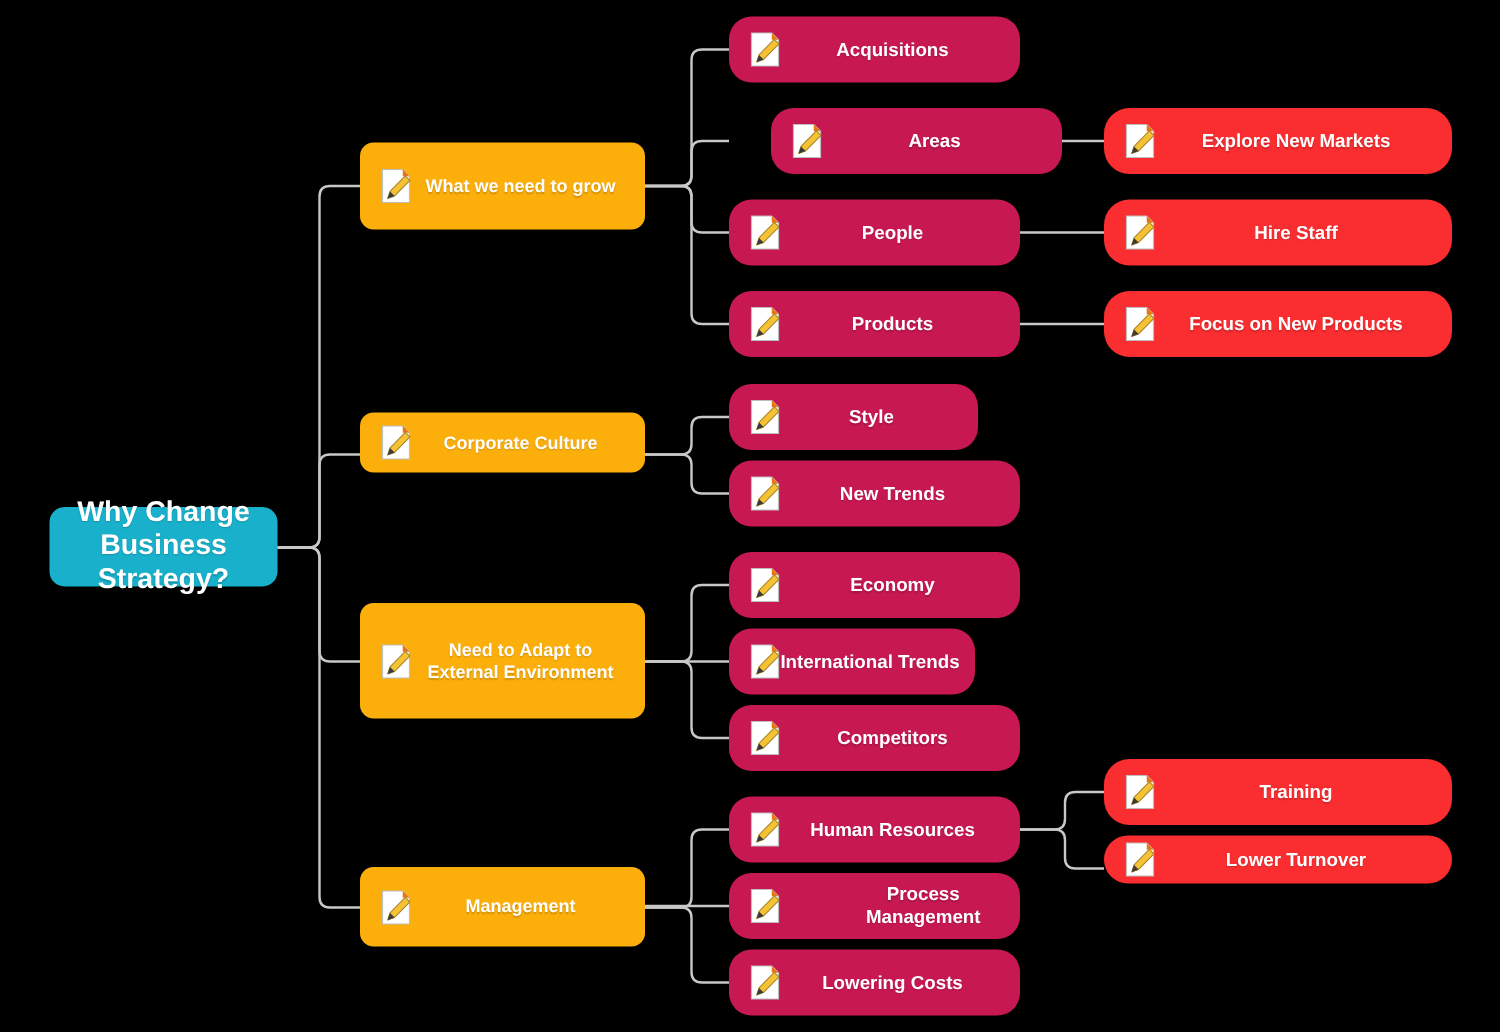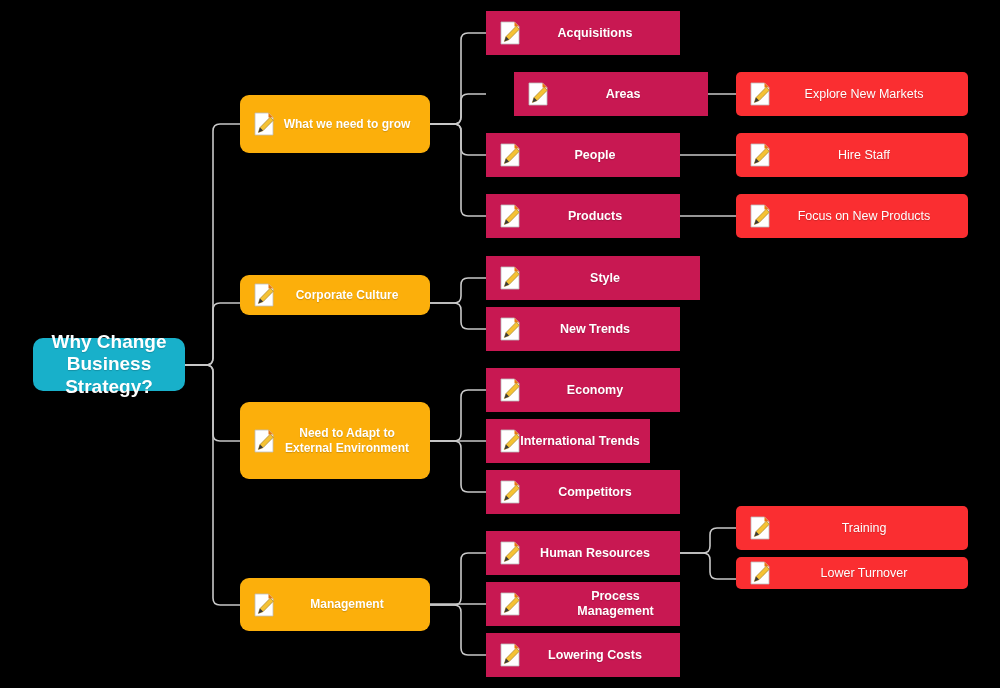--- a/index.html
+++ b/index.html
@@ -61,30 +61,30 @@
     font-weight: bold;
   }
   .root .lbl { padding-left: 10px; padding-right: 10px; }
   .lvl1 {
     border-radius: 9px;
     background: #FCAF0B;
     font-size: 12px;
     font-weight: bold;
   }
   .lvl2 {
-    border-radius: 0;
+    border-radius: 15px;
     background: #C81852;
     font-size: 12.5px;
     font-weight: bold;
   }
   .lvl3 {
-    border-radius: 5px;
+    border-radius: 17px;
     background: #FA2E31;
     font-size: 12.5px;
-    font-weight: normal;
+    font-weight: bold;
   }
 </style>
 </head>
 <body>
 
 <div id="canvas">
   <svg class="connectors" viewBox="0 0 1000 688">
       <path d="M 185 365 H 206 Q 213 365 213 358 V 131 Q 213 124 220 124 H 240" fill="none" stroke="#C8C8C8" stroke-width="1.6" stroke-linecap="butt"></path>
       <path d="M 185 365 H 206 Q 213 365 213 358 V 310 Q 213 303 220 303 H 240" fill="none" stroke="#C8C8C8" stroke-width="1.6" stroke-linecap="butt"></path>
       <path d="M 185 365 H 206 Q 213 365 213 372 V 434 Q 213 441 220 441 H 240" fill="none" stroke="#C8C8C8" stroke-width="1.6" stroke-linecap="butt"></path>
@@ -176,21 +176,21 @@
       </div>
       <div class="node lvl2" style="left: 486px; top: 194px; width: 194px; height: 44px;">
         <span class="ic"><svg viewBox="0 0 20 24" xmlns="http://www.w3.org/2000/svg">
             <path d="M1 1 H14.5 L19 5.5 V23 H1 Z" fill="#FFFFFF" stroke="#BDBDBD" stroke-width="0.8"></path>
             <path d="M14.5 1 L19 5.5 H14.5 Z" fill="#E8760E"></path>
             <path d="M16.2 5.2 L6.0 15.6 L4.4 20.4 L9.1 18.6 L19.3 8.2 Z" fill="#F5C233" stroke="#A8832A" stroke-width="0.7" stroke-linejoin="round"></path>
             <path d="M4.4 20.4 L6.0 15.6 L9.1 18.6 Z" fill="#3A3A3A"></path>
           </svg></span>
         <span class="lbl">Products</span>
       </div>
-      <div class="node lvl2" style="left: 486px; top: 256px; width: 214px; height: 44px;">
+      <div class="node lvl2" style="left: 486px; top: 256px; width: 166px; height: 44px;">
         <span class="ic"><svg viewBox="0 0 20 24" xmlns="http://www.w3.org/2000/svg">
             <path d="M1 1 H14.5 L19 5.5 V23 H1 Z" fill="#FFFFFF" stroke="#BDBDBD" stroke-width="0.8"></path>
             <path d="M14.5 1 L19 5.5 H14.5 Z" fill="#E8760E"></path>
             <path d="M16.2 5.2 L6.0 15.6 L4.4 20.4 L9.1 18.6 L19.3 8.2 Z" fill="#F5C233" stroke="#A8832A" stroke-width="0.7" stroke-linejoin="round"></path>
             <path d="M4.4 20.4 L6.0 15.6 L9.1 18.6 Z" fill="#3A3A3A"></path>
           </svg></span>
         <span class="lbl">Style</span>
       </div>
       <div class="node lvl2" style="left: 486px; top: 307px; width: 194px; height: 44px;">
         <span class="ic"><svg viewBox="0 0 20 24" xmlns="http://www.w3.org/2000/svg">

